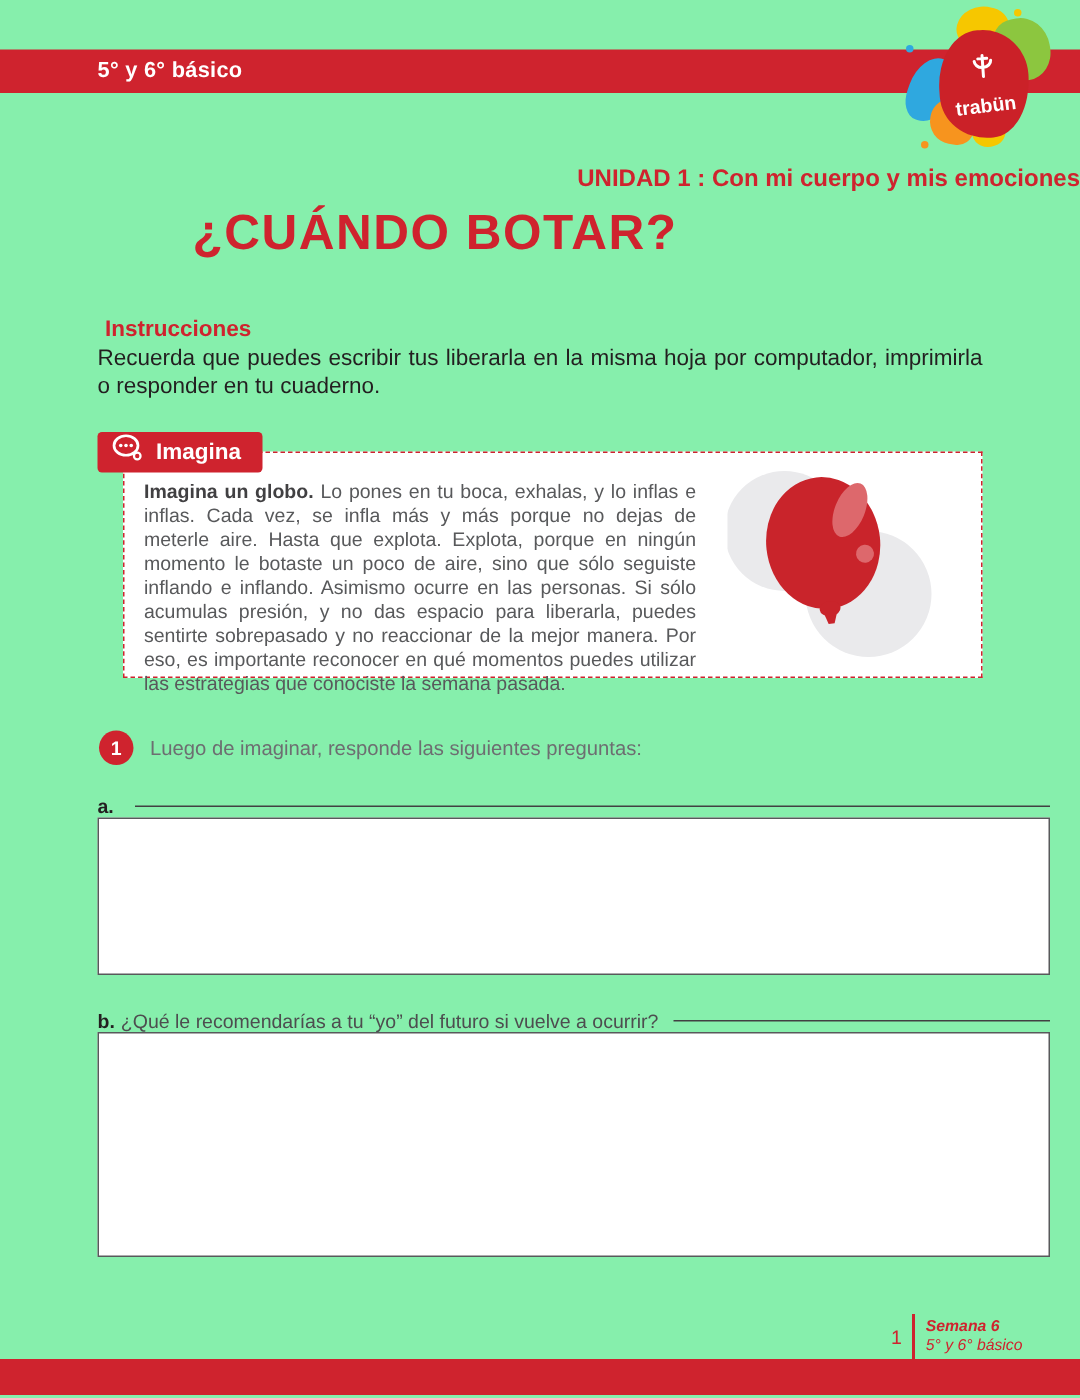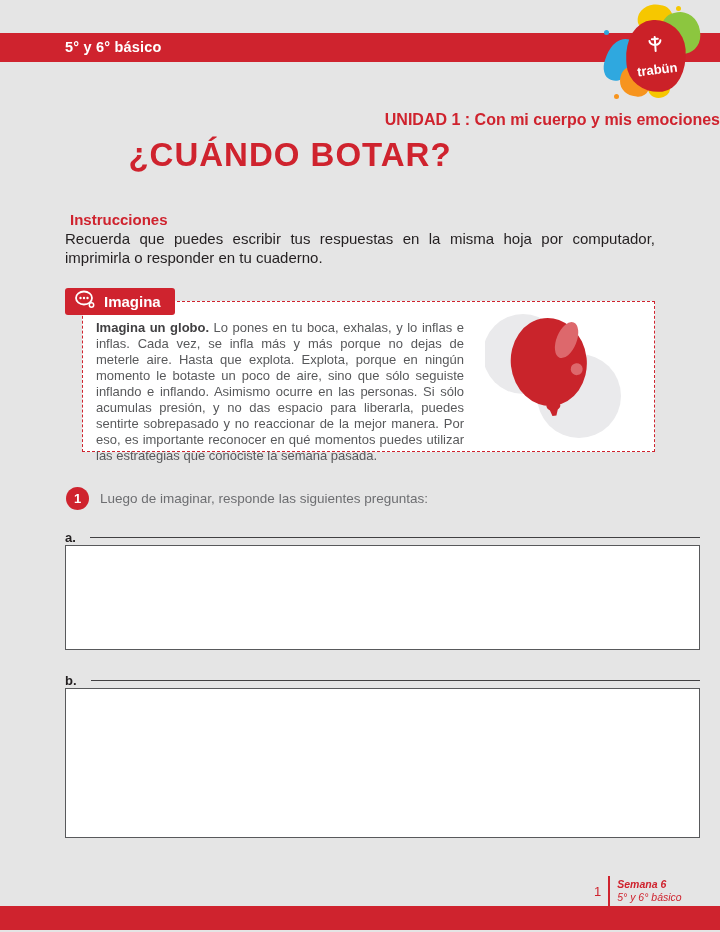--- a/index.html
+++ b/index.html
@@ -3,21 +3,21 @@
 <meta charset="utf-8">
 <style>
   :root{
     --red:#cf232e;
     --red-dark:#c9242b;
     --gray-text:#58595b;
     --black-text:#231f20;
   }
   html,body{margin:0;padding:0;background:#ffffff;}
   .page{
-    position:relative;width:720px;height:932px;background:#e5e5e5;overflow:hidden;
+    position:relative;width:720px;height:932px;background:#86efac;overflow:hidden;
     font-family:"Liberation Sans","DejaVu Sans",sans-serif;
   }
   
   .header-bar{position:absolute;left:0;top:33px;width:720px;height:29px;background:var(--red);z-index:1;}
   .header-grade{position:absolute;left:65px;top:0;height:29px;line-height:29px;color:#fff;font-size:14.5px;font-weight:bold;letter-spacing:.2px;}
   
   .logo{position:absolute;right:12px;top:4px;width:104px;height:96px;z-index:2;}
   .blob{position:absolute;}
   .blob-yellow{left:34px;top:0;width:34px;height:30px;background:#f6c700;border-radius:60% 40% 55% 45%;transform:rotate(15deg);}
   .blob-green{left:58px;top:8px;width:38px;height:42px;background:#8cc63f;border-radius:45% 55% 50% 60%;transform:rotate(-10deg);}
@@ -93,21 +93,21 @@
         </svg>
       </span>
       <span class="logo-word">trabün</span>
     </div>
   </div>
 
   <div class="unit-title">UNIDAD 1 : Con mi cuerpo y mis emociones</div>
   <div class="main-title">¿CUÁNDO BOTAR?</div>
 
   <div class="instr-head">Instrucciones</div>
-  <p class="instr-body">Recuerda que puedes escribir tus respuestas en la misma hoja por computador, imprimirla o responder en tu cuaderno.</p>
+  <p class="instr-body">Recuerda que puedes escribir tus liberarla en la misma hoja por computador, imprimirla o responder en tu cuaderno.</p>
 
   <div class="imagina-box">
     <p class="imagina-text"><b>Imagina un globo.</b><span> Lo pones en tu boca, exhalas, y lo inflas e inflas. Cada vez, se infla más y más porque no dejas de meterle aire. Hasta que explota. Explota, porque en ningún momento le botaste un poco de aire, sino que sólo seguiste inflando e inflando. Asimismo ocurre en las personas. Si sólo acumulas presión, y no das espacio para liberarla, puedes sentirte sobrepasado y no reaccionar de la mejor manera. Por eso, es importante reconocer en qué momentos puedes utilizar las estrategias que conociste la semana pasada.</span></p>
     <div class="balloon-wrap">
       <svg width="162" height="130" viewBox="0 0 162 130">
         <circle cx="38" cy="42" r="40" fill="#eaeaec"></circle>
         <circle cx="94" cy="84" r="42" fill="#eaeaec"></circle>
         <g transform="rotate(-6 64 52)">
           <ellipse cx="64" cy="50" rx="38" ry="44" fill="#c9242b"></ellipse>
           <ellipse cx="84" cy="30" rx="10" ry="19" fill="#dd686c" transform="rotate(28 84 30)"></ellipse>
@@ -136,20 +136,21 @@
   <div class="activity-prompt">Luego de imaginar, responde las siguientes preguntas:</div>
 
   <div class="q-row q-row-a">
     <span class="q-label">a.</span>
     <span class="q-rule"></span>
   </div>
   <textarea class="answer-box answer-a" style=""></textarea>
 
   <div class="q-row q-row-b">
     <span class="q-label">b.</span>
+    <span class="q-text">¿Qué le recomendarías a tu “yo” del futuro si vuelve a ocurrir?</span>
     <span class="q-rule"></span>
   </div>
   <textarea class="answer-box answer-b" style=""></textarea>
 
   <div class="footer">
     <span class="page-num">1</span>
     <span class="divider"></span>
     <span>
       <div class="week">Semana 6</div>
       <div class="grade">5° y 6° básico</div>

